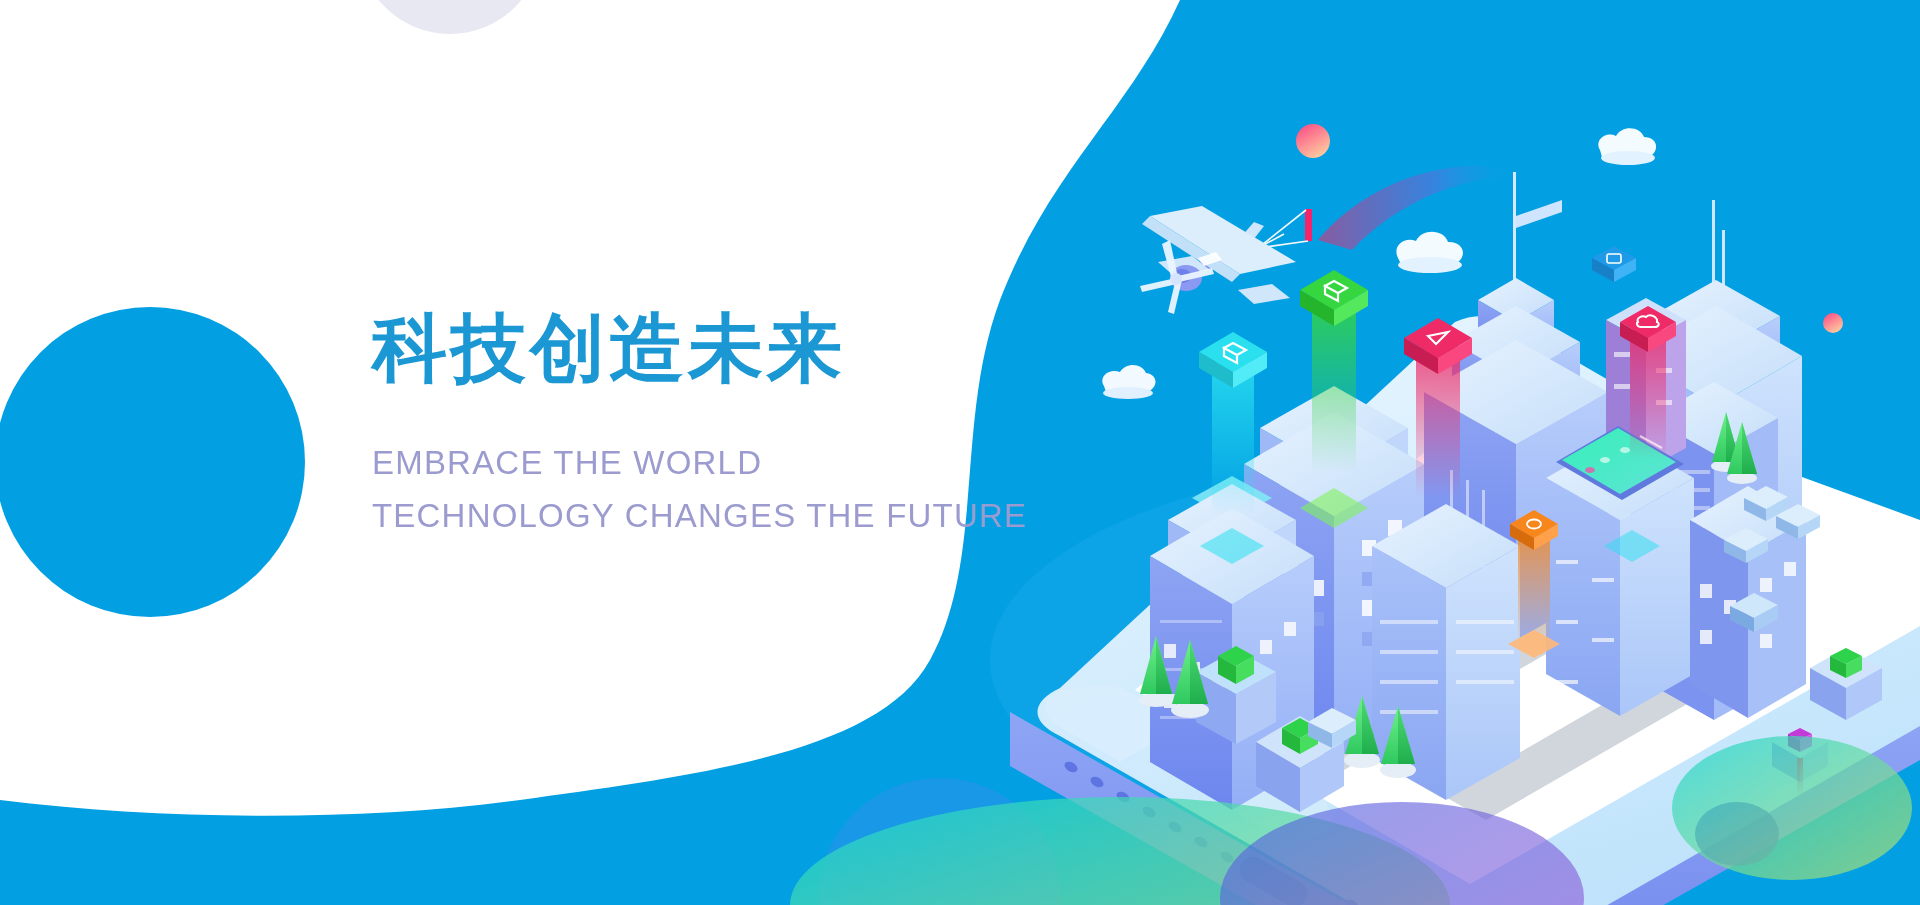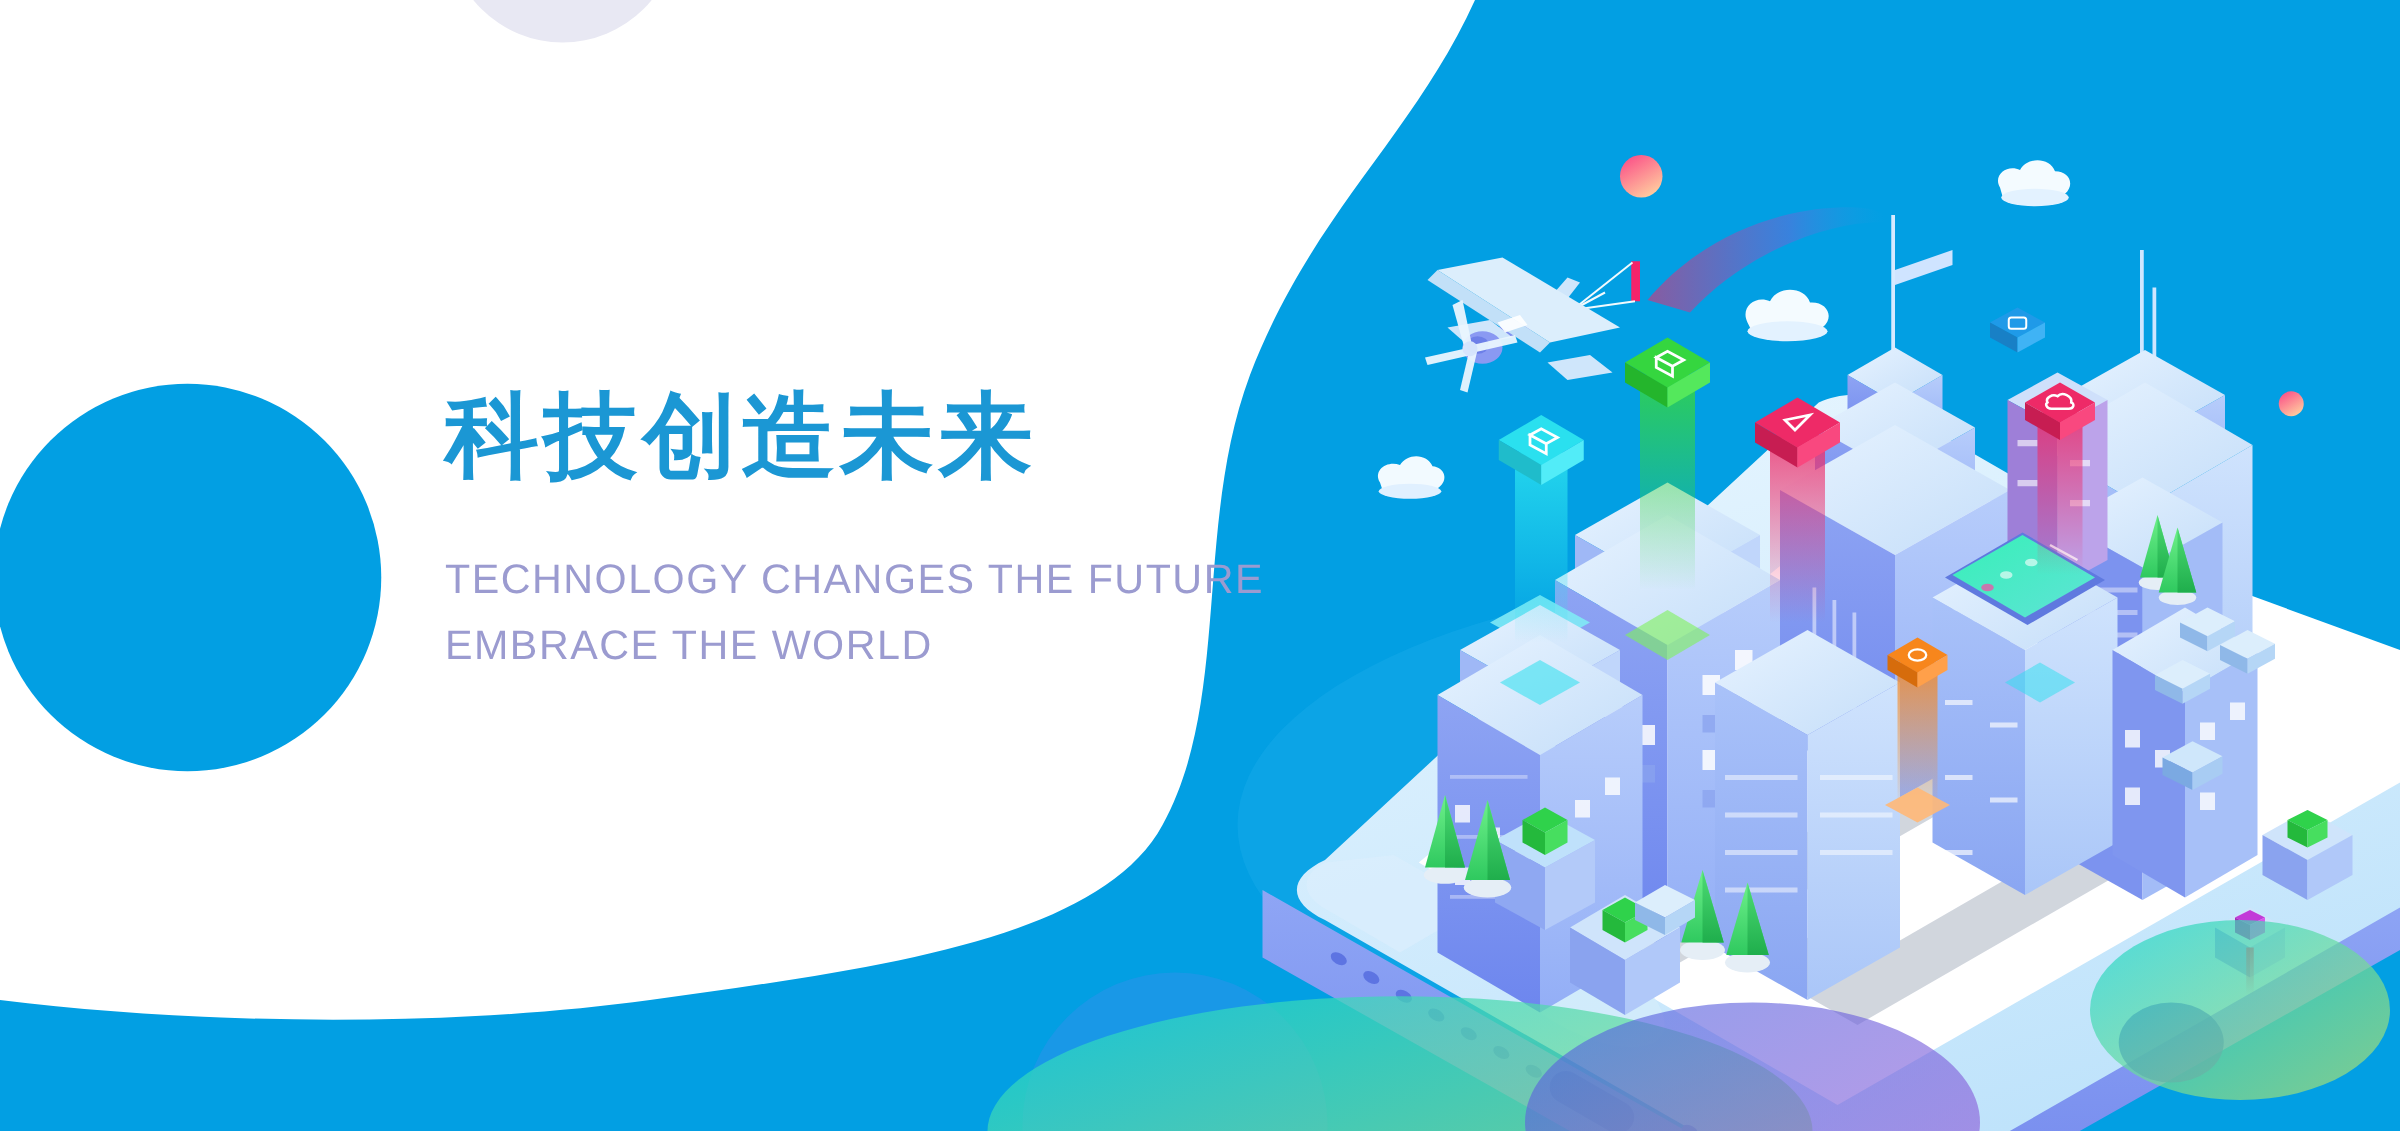--- a/index.html
+++ b/index.html
@@ -17,21 +17,21 @@
     overflow:hidden;
   }
   #bg-svg {
     position:absolute; inset:0;
     width:1920px; height:905px;
     display:block;
   }
   
   #text-block {
     position:absolute;
-    left:356px; top:300px;
+    left:372px; top:300px;
     width:700px;
     z-index:30;
   }
   .headline {
     font-family:"DejaVu Sans", "Liberation Sans", sans-serif;
     font-weight:bold;
     font-size:75px;
     line-height:1.30;
     letter-spacing:4px;
     color:#1b97d4;
@@ -601,18 +601,18 @@
       <ellipse cx="1402" cy="898" rx="182" ry="96" fill="url(#gPurpEll)" opacity="0.62"></ellipse>
       <ellipse cx="1737" cy="834" rx="42" ry="32" fill="#3b56d6" opacity="0.75"></ellipse>
       <ellipse cx="1792" cy="808" rx="120" ry="72" fill="url(#gTealEll)" opacity="0.7"></ellipse>
 
     </g>
   </svg>
 
   <div id="text-block">
     <div class="headline">科技创造未来</div>
     <div id="subtitle">
+      <div class="subline">EMBRACE THE WORLD</div>
       <div class="subline">TECHNOLOGY CHANGES THE FUTURE</div>
-      <div class="subline">EMBRACE THE WORLD</div>
     </div>
   </div>
 
 </div>
 
 </body></html>

